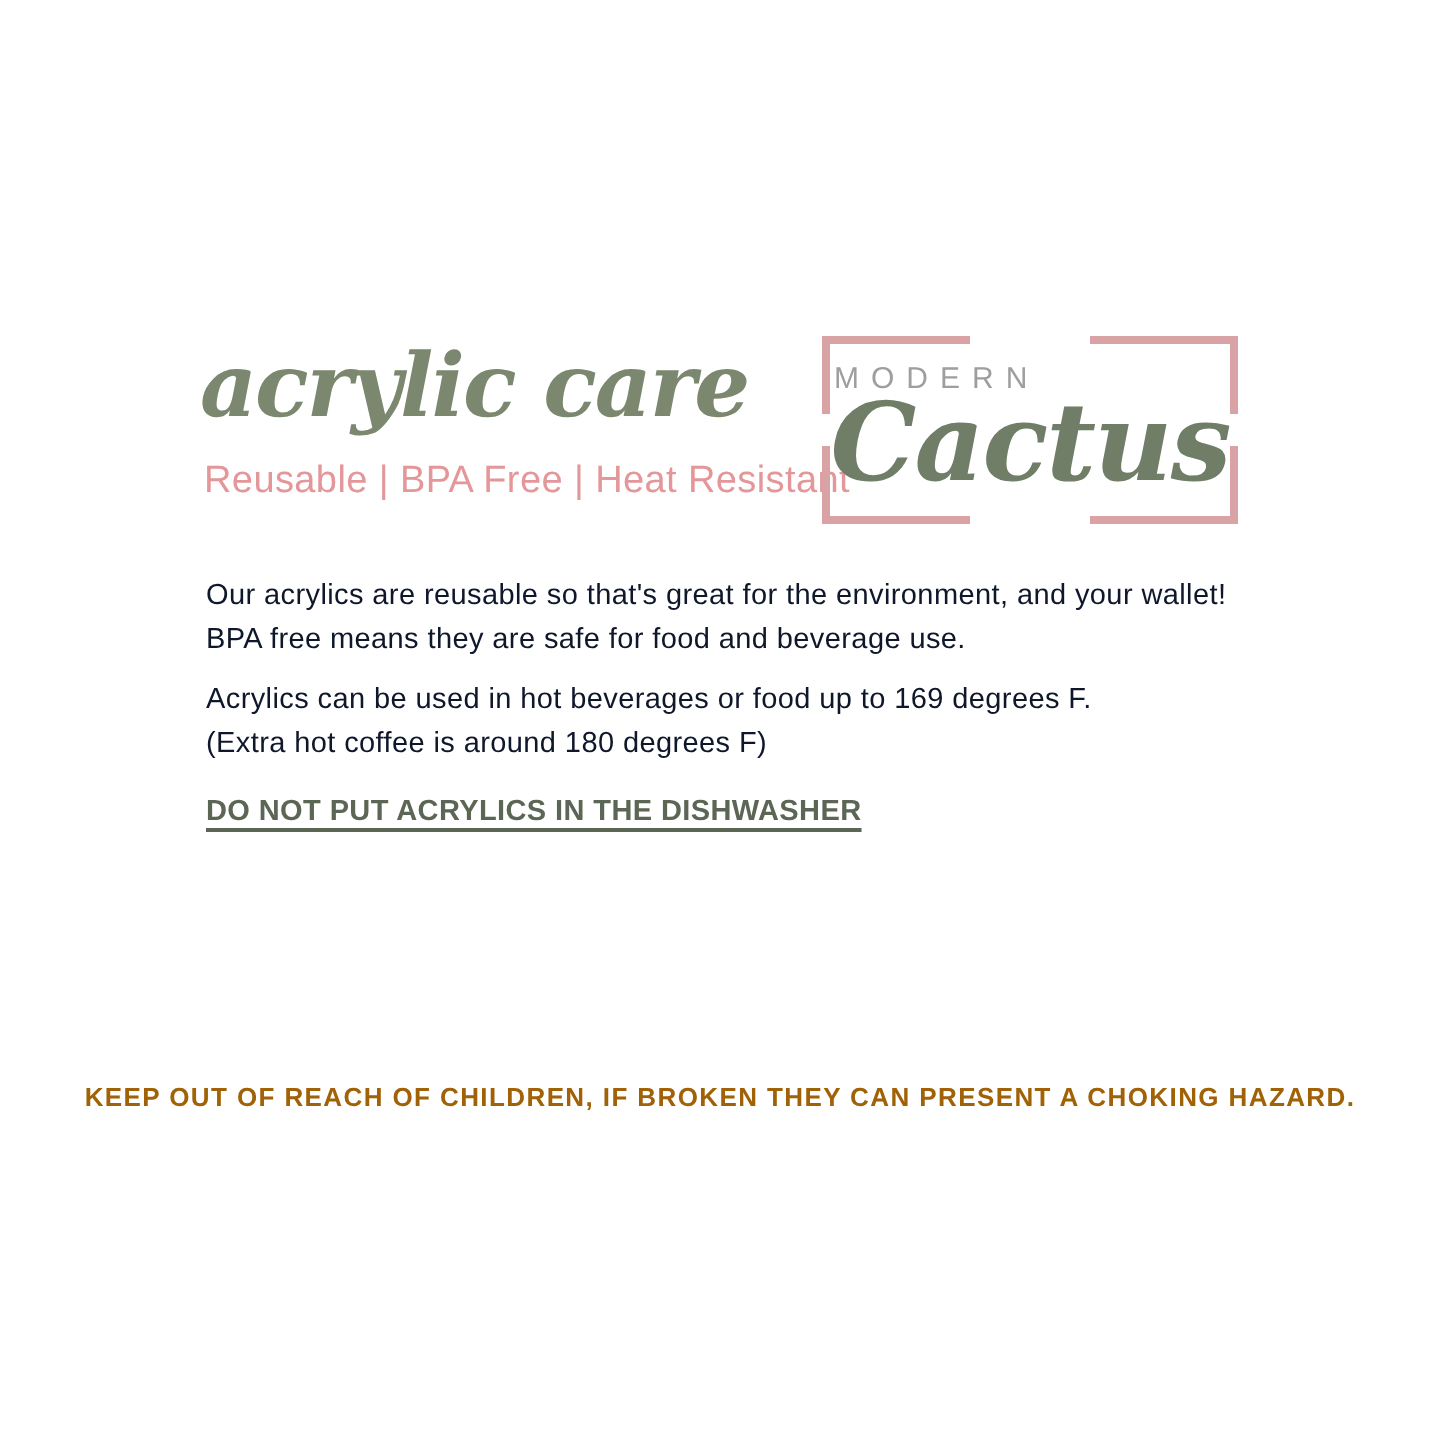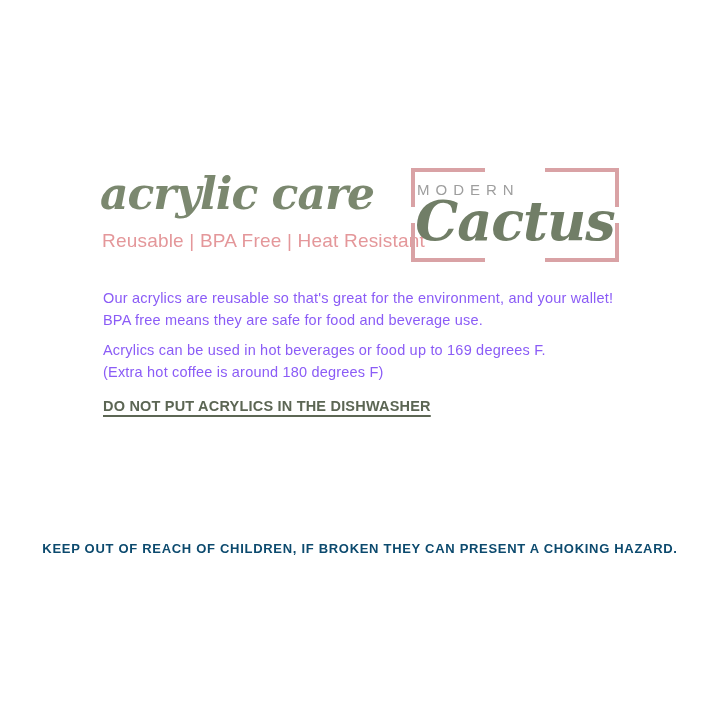--- a/index.html
+++ b/index.html
@@ -58,42 +58,42 @@
   }
 
   
   .body-text {
     position:absolute; left:103px; top:287px; width:575px;
   }
   .body-text p {
     margin:0 0 8px 0;
     font-size:14.5px; line-height:22px;
     letter-spacing:0.2px;
-    color:#8b5cf6;
+    color:#0f172a;
     white-space:pre;   
   }
   .no-dishwasher {
     margin:12px 0 0 0 !important;
     font-size:16px; font-weight:bold;
     letter-spacing:0.6px;
     color:#5c6654 !important;
     text-decoration:underline;
     text-decoration-thickness:2px;
     text-underline-offset:4px;
     white-space:nowrap !important;
   }
 
   
   .choking {
     position:absolute; left:0; right:0; top:541px;
     margin:0;
     text-align:center;
     font-size:13px; font-weight:bold;
     letter-spacing:0.7px;
-    color:#0c4a6e;
+    color:#a16207;
     white-space:nowrap;
   }
 </style>
 </head>
 <body>
 
 <div class="page">
 
   <div class="script-title">acrylic care</div>
 

